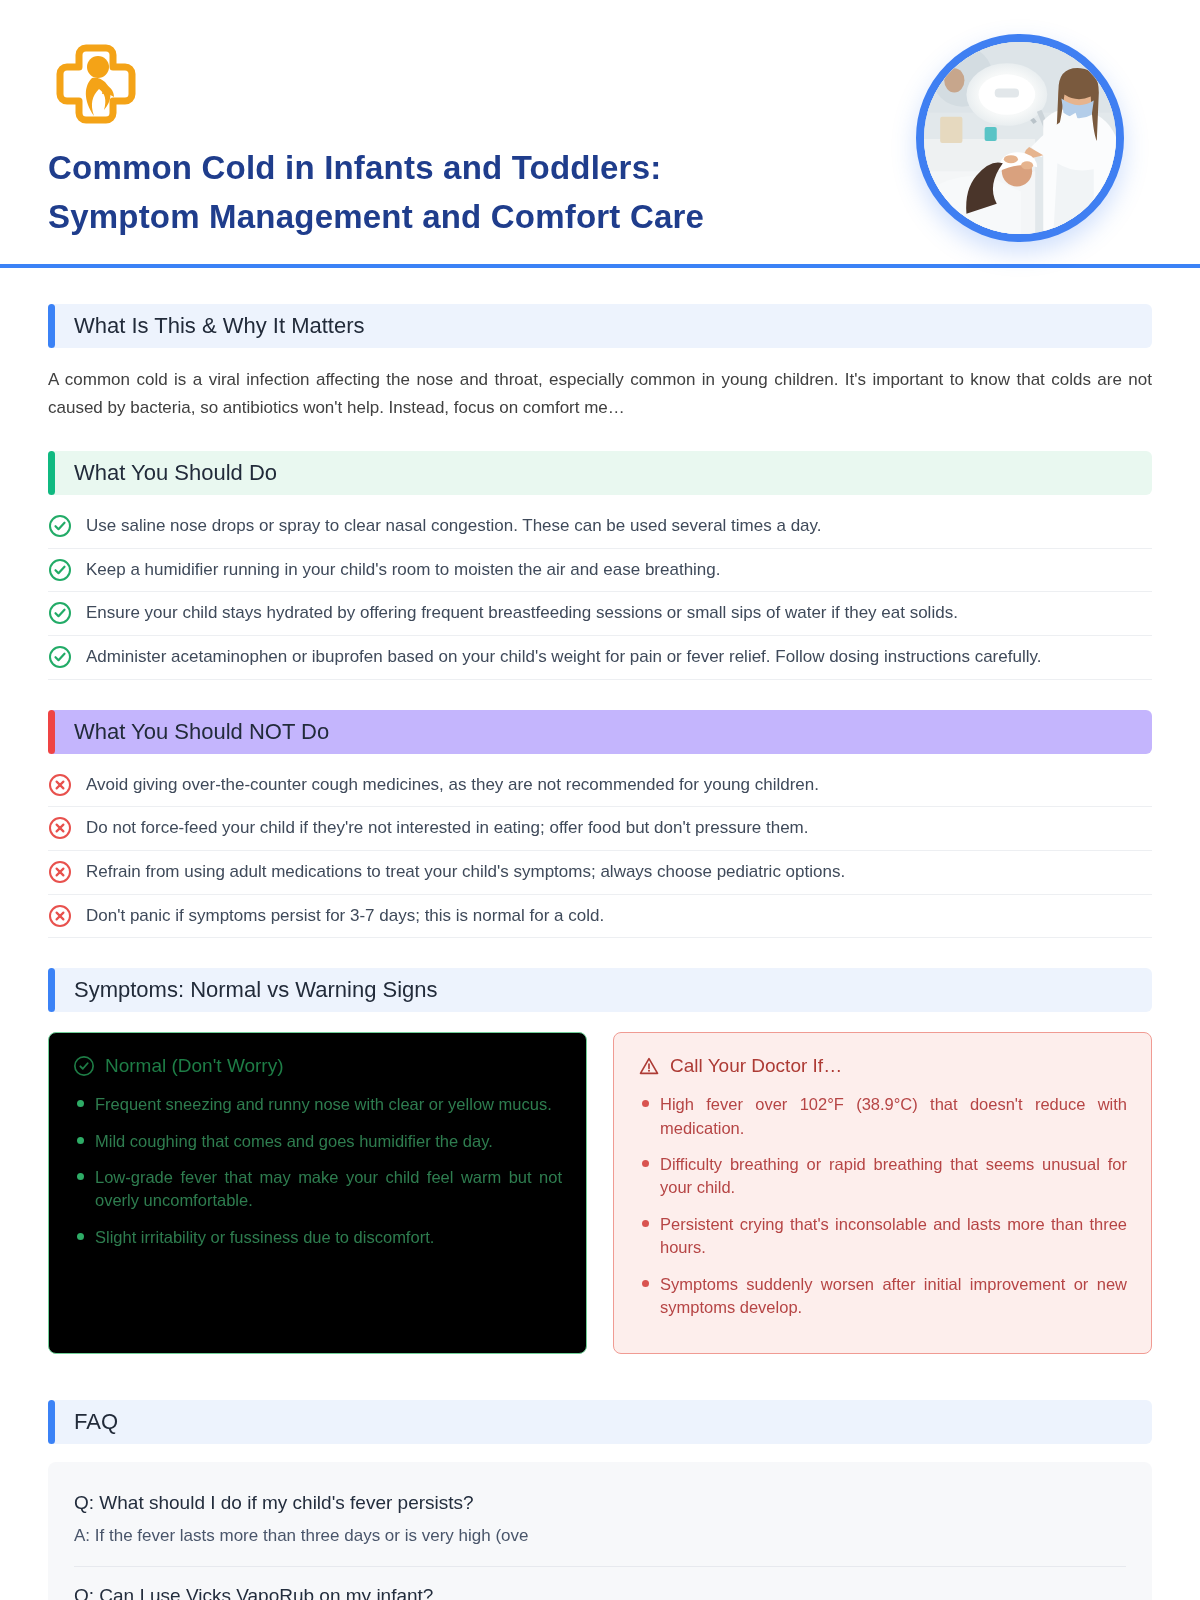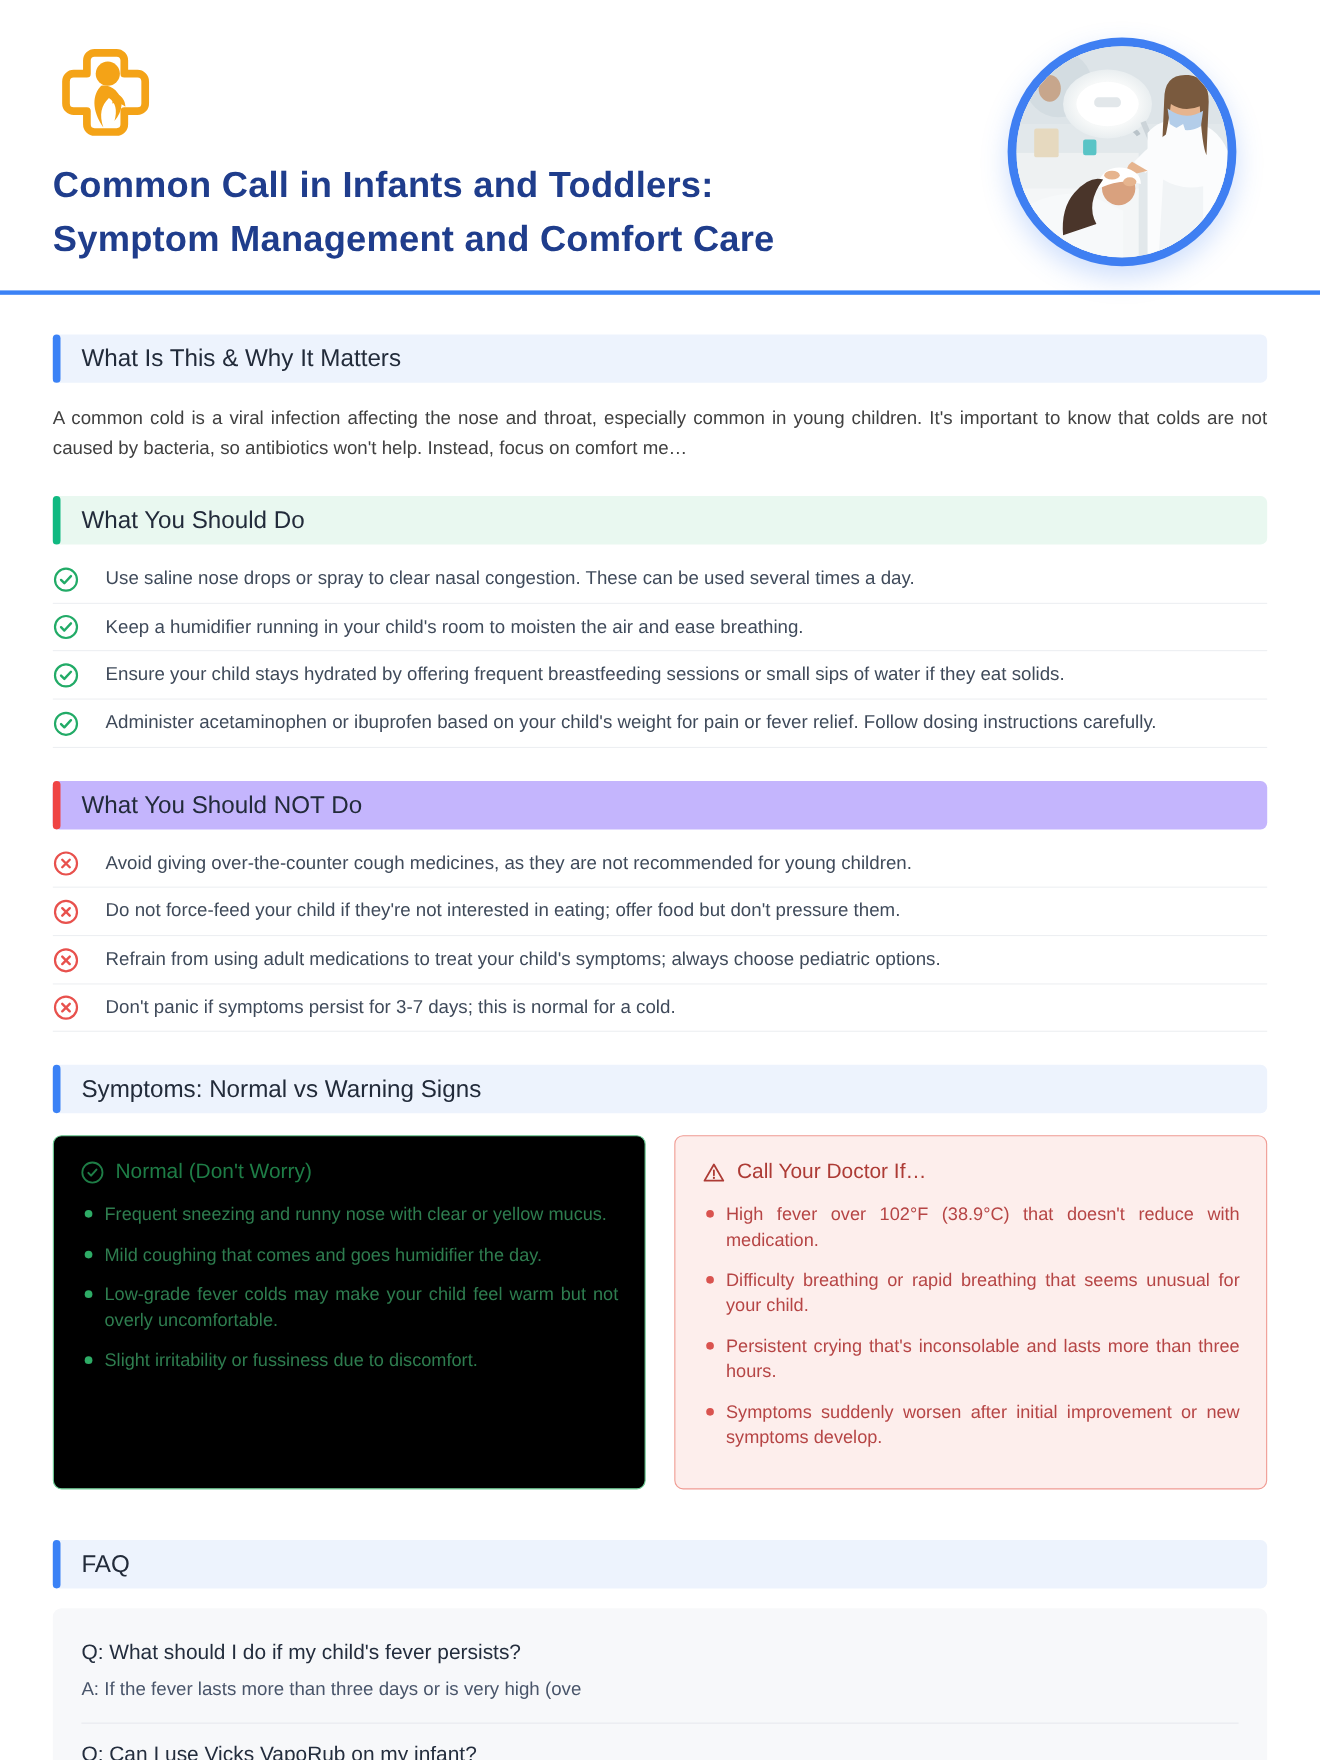--- a/index.html
+++ b/index.html
@@ -27,21 +27,21 @@
                   border-radius:5px; background:var(--accent); }
   .head-blue  { background:#edf3fd; --accent:#3b82f6; }
   .head-green { background:#e9f8f0; --accent:#10b981; }
   .head-red   { background:#c4b5fd; --accent:#ef4444; }
   .mt-first { margin-top:36px; }
   .mt-faq { margin-top:46px; }
 
   .lead { margin-top:18px; font-size:17px; line-height:1.62; color:#404040; text-align:justify; }
 
   .check-list { list-style:none; margin-top:10px; }
-  .check-list li { display:flex; align-items:flex-end; gap:24px; padding:9px 0;
+  .check-list li { display:flex; align-items:flex-start; gap:14px; padding:9px 0;
                    border-bottom:1px solid #edeff2; font-size:17px; color:#3f4a5a; line-height:1.45; }
   .check-list li:last-child { border-bottom:1px solid #edeff2; }
   .li-icon { flex:0 0 24px; width:24px; height:24px; }
 
   
   .sym-grid { display:flex; gap:26px; margin-top:20px; }
   .sym-box { flex:1; border-radius:8px; padding:22px 24px 20px 24px; min-height:266px; }
   .sym-box.normal { background:#000000; border:1.5px solid #6fcf97; }
   .sym-box.warning { background:#fdeeec; border:1.5px solid #f09b93; }
   .sym-head { display:flex; align-items:center; gap:10px; font-size:19px; font-weight:500; }
@@ -72,21 +72,21 @@
   <div class="header">
     <div class="logo-mark">
       <svg viewBox="0 0 96 96">
         <path d="M38 12 h20 a7 7 0 0 1 7 7 v12 h12 a7 7 0 0 1 7 7 v20 a7 7 0 0 1 -7 7 H65 v12 a7 7 0 0 1 -7 7 H38 a7 7 0 0 1 -7 -7 V65 H19 a7 7 0 0 1 -7 -7 V38 a7 7 0 0 1 7 -7 h12 V19 a7 7 0 0 1 7 -7 Z" fill="none" stroke="#f4a317" stroke-width="7" stroke-linejoin="round"></path>
         <circle cx="50" cy="31" r="11" fill="#f4a317"></circle>
         <path d="M44 42 c-8 8 -9 22 2 38 c-4 -12 -2 -20 5 -27 c6 4 8 11 5 21 c8 -9 9 -20 1 -28 c-4 -4 -9 -5 -13 -4 z" fill="#f4a317"></path>
         <path d="M56 48 c6 2 10 7 10 13 c-4 -3 -8 -4 -12 -3" fill="#f4a317"></path>
       </svg>
     </div>
     <h1 class="page-title">
-      <span>Common Call in Infants and Toddlers:</span><br>
+      <span>Common Cold in Infants and Toddlers:</span><br>
       <span>Symptom Management and Comfort Care</span>
     </h1>
 
     <div class="photo-wrap">
       <svg viewBox="0 0 190 190">
         <defs>
           <radialGradient id="lampGlow" cx="50%" cy="50%" r="50%">
             <stop offset="0%" stop-color="#ffffff"></stop>
               <stop offset="70%" stop-color="#f6f8f8"></stop>
             <stop offset="100%" stop-color="#e9eef0"></stop>
@@ -225,21 +225,21 @@
             <svg viewBox="0 0 24 24">
                 <circle cx="12" cy="12" r="10" fill="none" stroke="#1e7d46" stroke-width="1.8"></circle>
                 <path d="M8 12.3 l2.7 2.7 l5.3 -6" fill="none" stroke="#1e7d46" stroke-width="2" stroke-linecap="round" stroke-linejoin="round"></path>
               </svg>
           </span>
           <span>Normal (Don't Worry)</span>
         </div>
         <ul class="sym-list">
           <li>Frequent sneezing and runny nose with clear or yellow mucus.</li>
           <li>Mild coughing that comes and goes humidifier the day.</li>
-          <li>Low-grade fever colds may make your child feel warm but not overly uncomfortable.</li>
+          <li>Low-grade fever that may make your child feel warm but not overly uncomfortable.</li>
           <li>Slight irritability or fussiness due to discomfort.</li>
         </ul>
       </div>
 
       <div class="sym-box warning">
         <div class="sym-head">
           <span class="li-icon" style="width:22px;height:22px;flex:0 0 22px;">
             <svg viewBox="0 0 24 24">
                 <path d="M12 4 L21.3 20 H2.7 Z" fill="none" stroke="#ad3b35" stroke-width="1.8" stroke-linejoin="round"></path>
                 <line x1="12" y1="9.8" x2="12" y2="14.6" stroke="#ad3b35" stroke-width="1.8" stroke-linecap="round"></line>

